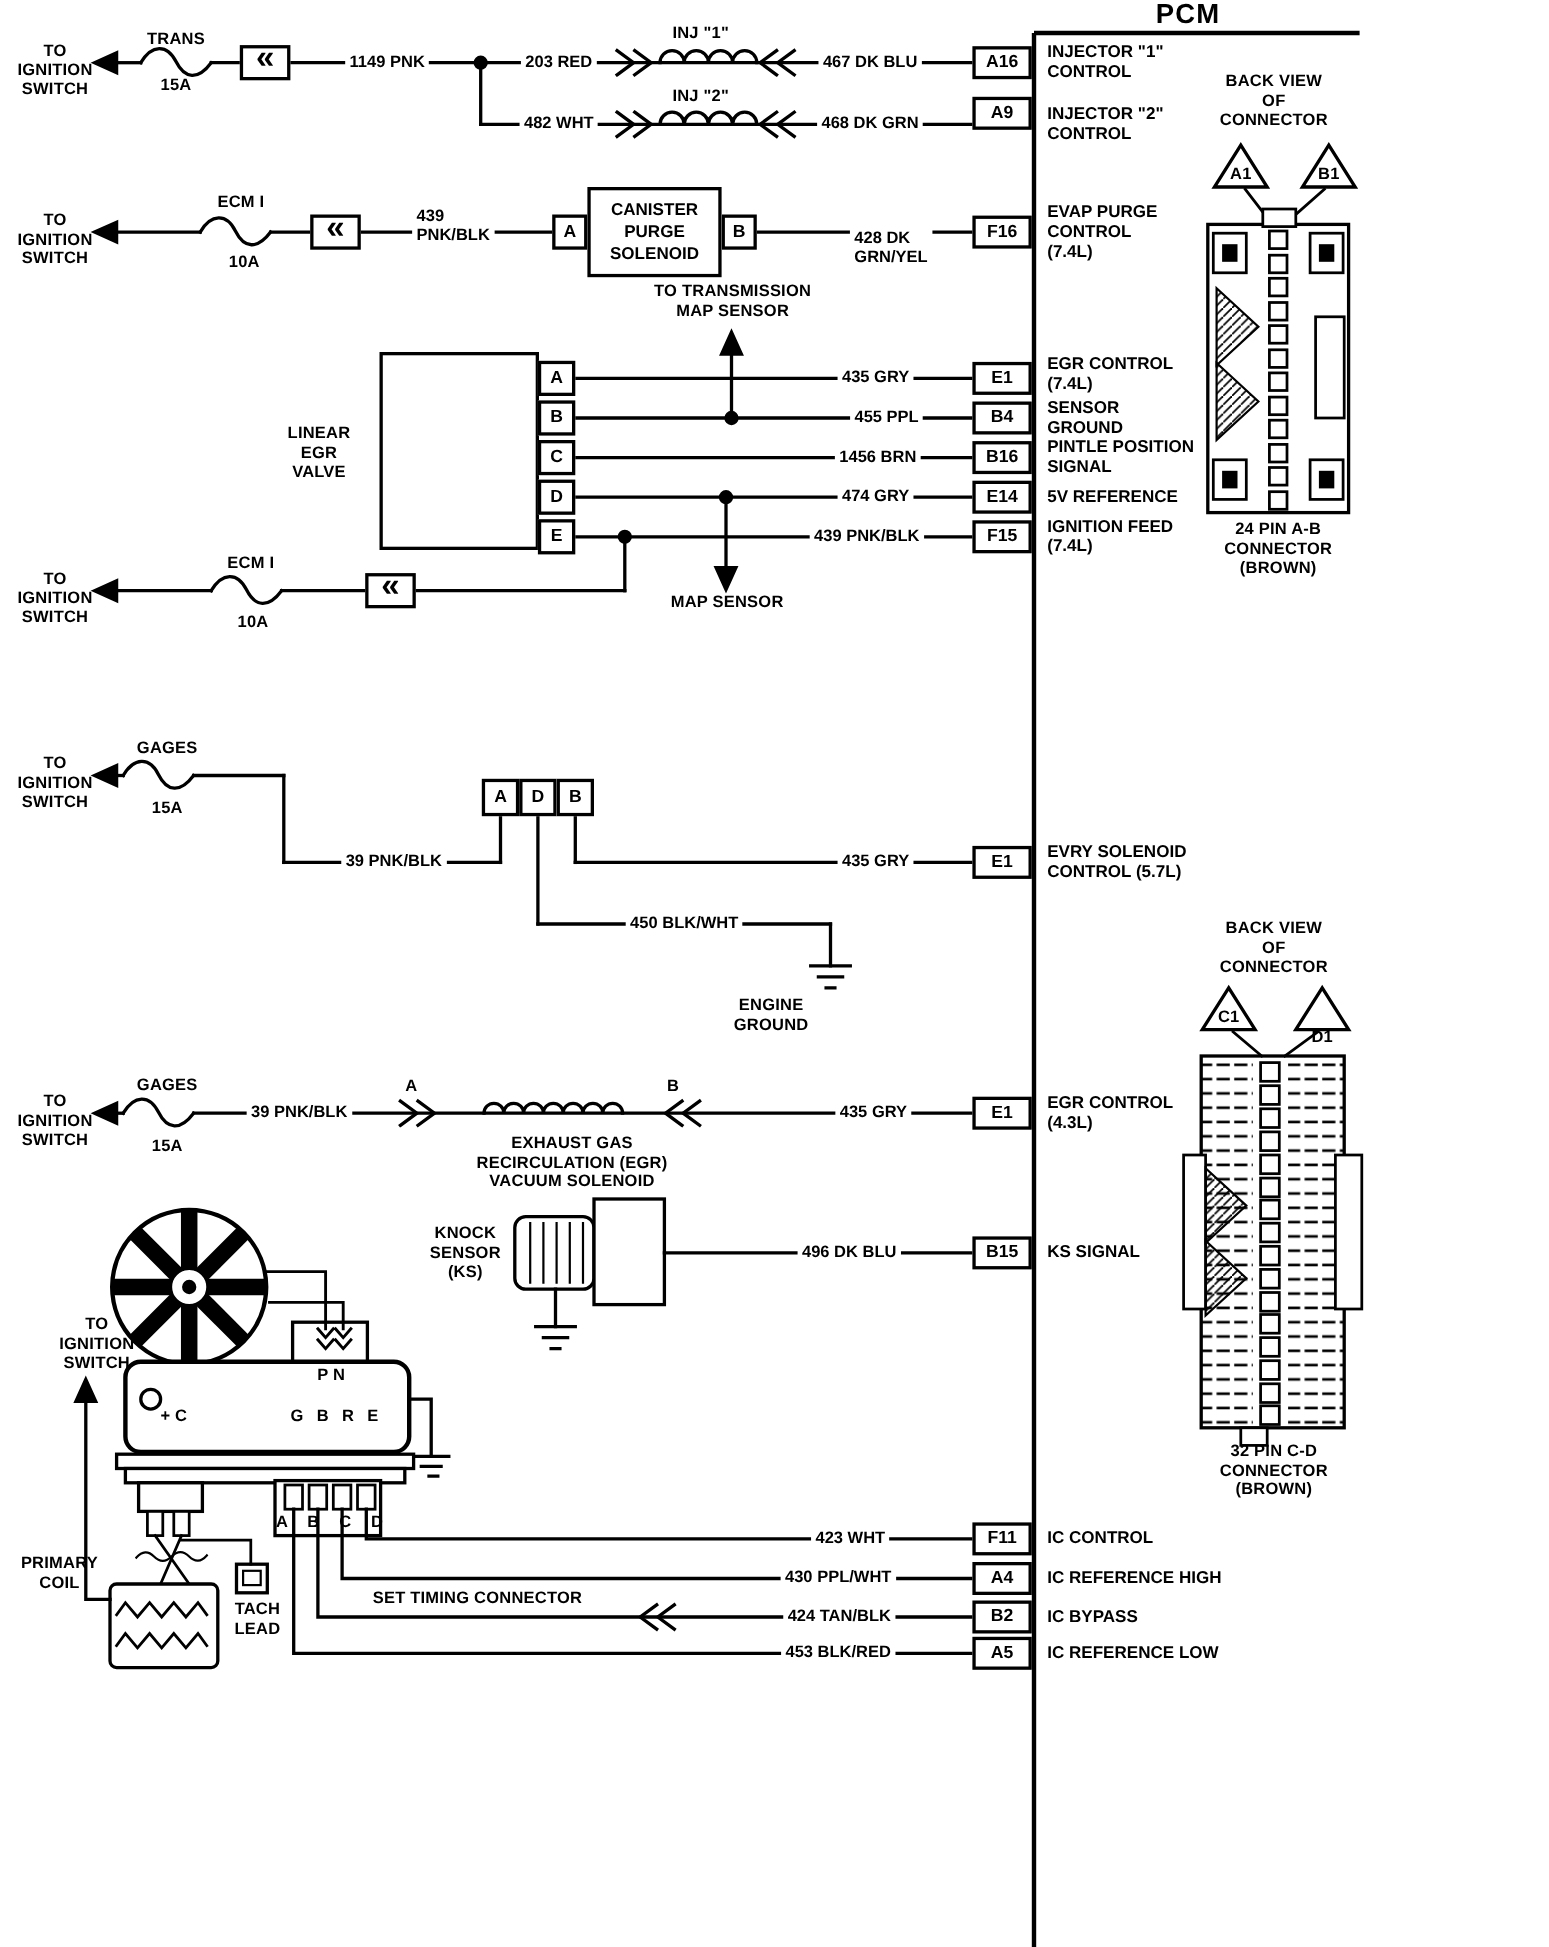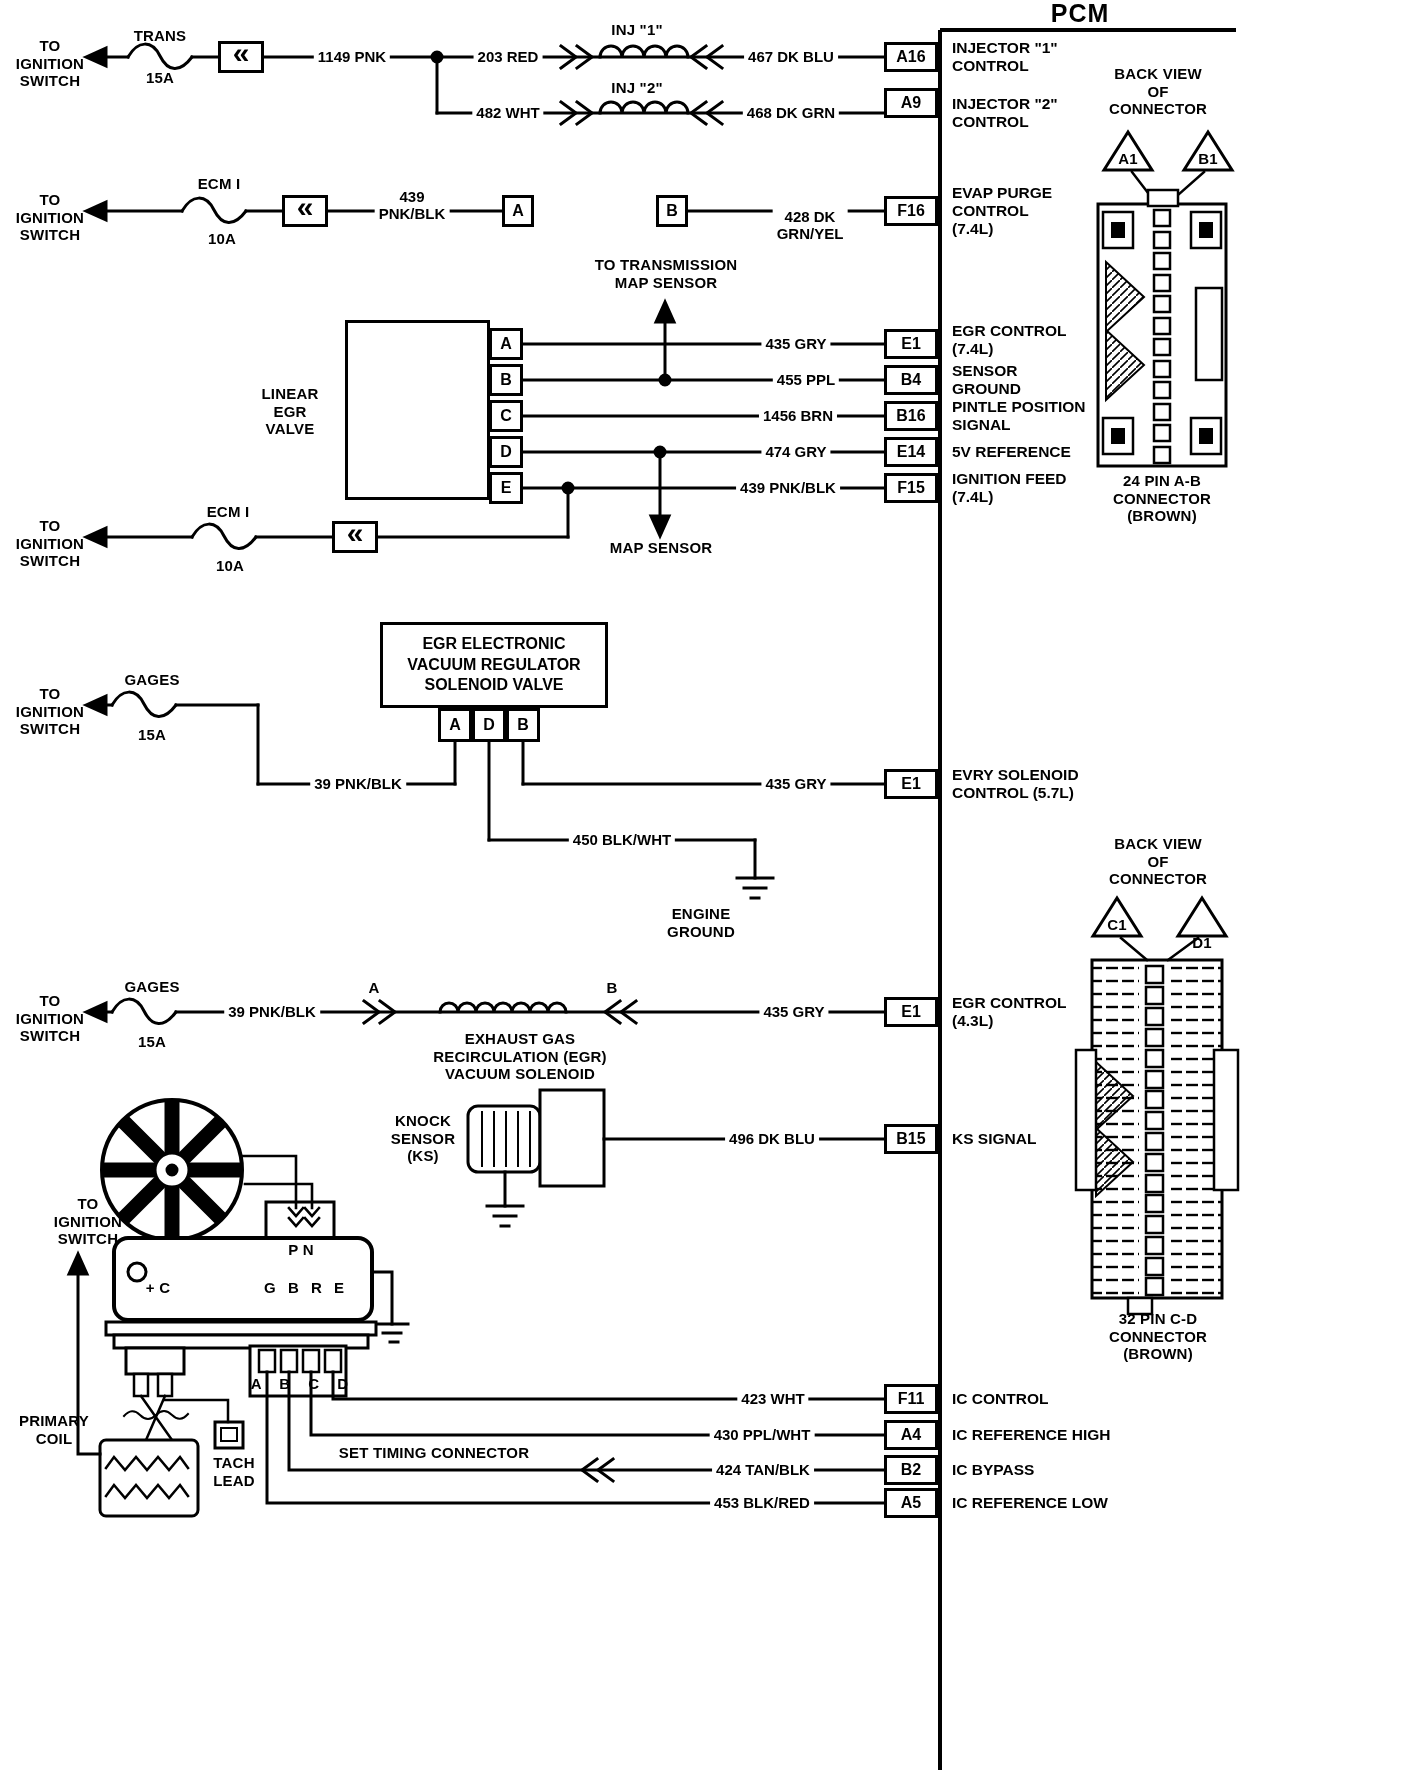--- a/index.html
+++ b/index.html
@@ -3,21 +3,21 @@
 <meta charset="utf-8">
 <style>
   *{box-sizing:border-box}
   html,body{margin:0;padding:0;background:#fff}
   .canvas{position:relative;width:1408px;height:1770px;background:#fff;color:#000;
     font-family:"Liberation Sans",sans-serif;font-weight:700;overflow:hidden}
   svg.wires{position:absolute;left:0;top:0}
   .lbl{position:absolute;transform:translate(-50%,-50%);white-space:pre-line;
     text-align:center;font-size:15px;line-height:1.18;letter-spacing:.2px}
   .wl{position:absolute;transform:translate(-50%,-50%);white-space:pre-line;
-    text-align:center;font-size:15px;line-height:1.12;background:#fff;padding:1px 4px}
+    font-size:15px;line-height:1.12;background:#fff;padding:1px 4px}
   .term{position:absolute;left:884px;width:54px;height:30px;border:3px solid #000;
     background:#fff;display:flex;align-items:center;justify-content:center;font-size:16px}
   .tdesc{position:absolute;left:952px;width:190px;transform:translateY(-50%);
     font-size:15.5px;line-height:1.15;white-space:pre-line;text-align:left}
   .lbox{position:absolute;border:3px solid #000;background:#fff;display:flex;
     align-items:center;justify-content:center;font-size:16px}
   .cbox{position:absolute;border:3px solid #000;background:#fff;display:flex;
     align-items:center;justify-content:center;text-align:center;font-size:15.5px;
     line-height:1.3;white-space:pre-line}
   .vbox{position:absolute;border:3px solid #000;background:#fff}
@@ -264,32 +264,32 @@
       <span>«</span>
     </div>
 <div class="link" style="left:282px;top:195px">
       <span>«</span>
     </div>
 <div class="link" style="left:332px;top:521px">
       <span>«</span>
     </div>
 
 <div class="lbox" style="left:502px;top:195px;width:32px;height:32px">A</div>
+<div class="cbox" style="left:534px;top:170px;width:122px;height:82px">CANISTER
+PURGE
+SOLENOID</div>
 <div class="lbox" style="left:656px;top:195px;width:32px;height:32px">B</div>
 
 <div class="vbox" style="left:345px;top:320px;width:145px;height:180px"></div>
 <div class="lbox" style="left:489px;top:328px;width:34px;height:32px">A</div>
 <div class="lbox" style="left:489px;top:364px;width:34px;height:32px">B</div>
 <div class="lbox" style="left:489px;top:400px;width:34px;height:32px">C</div>
 <div class="lbox" style="left:489px;top:436px;width:34px;height:32px">D</div>
 <div class="lbox" style="left:489px;top:472px;width:34px;height:32px">E</div>
 
-<div class="cbox" style="left:380px;top:622px;width:228px;height:86px;font-size:16px">EGR ELECTRONIC
-VACUUM REGULATOR
-SOLENOID VALVE</div>
 <div class="lbox" style="left:438px;top:708px;width:34px;height:34px">A</div>
 <div class="lbox" style="left:472px;top:708px;width:34px;height:34px">D</div>
 <div class="lbox" style="left:506px;top:708px;width:34px;height:34px">B</div>
 
 <div class="term" style="top:42px">A16</div>
 <div class="term" style="top:88px">A9</div>
 <div class="term" style="top:196px">F16</div>
 <div class="term" style="top:329px">E1</div>
 <div class="term" style="top:365px">B4</div>
 <div class="term" style="top:401px">B16</div>

